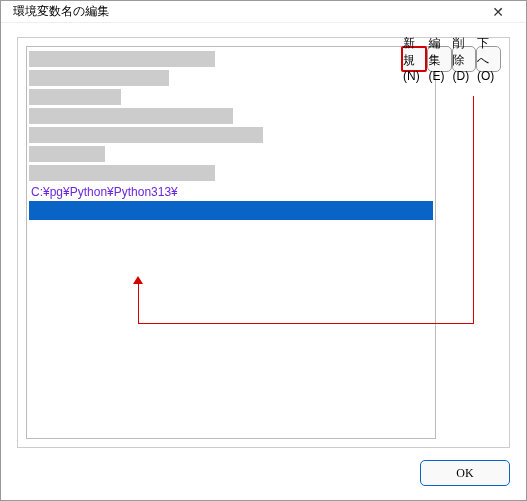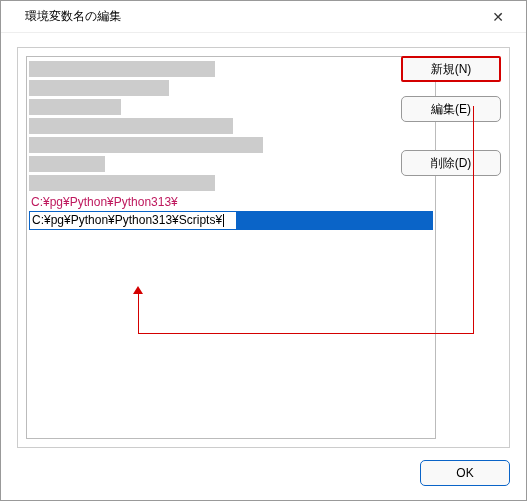--- a/index.html
+++ b/index.html
@@ -16,24 +16,24 @@
   }
   .window {
     width: 527px;
     height: 501px;
     border: 1px solid #999;
     background: #fff;
     display: flex;
     flex-direction: column;
   }
   .titlebar {
-    height: 32px;
-    display: flex;
-    align-items: center;
-    padding: 0 8px 0 24px;
+    height: 22px;
+    display: flex;
+    align-items: center;
+    padding: 0 8px 0 12px;
     border-bottom: 1px solid #eee;
   }
   .titlebar .title { flex: 1; font-size: 12px; }
   .titlebar .close {
     width: 40px;
     height: 28px;
     display: flex;
     align-items: center;
     justify-content: center;
     font-size: 14px;
@@ -66,21 +66,21 @@
   .grayrow {
     height: 16px;
     margin: 2px 0 3px 0;
     background: #ccc;
   }
   .textrow {
     height: 17px;
     line-height: 17px;
     padding: 0 2px;
     font-size: 12px;
-    color: #be185d;
+    color: #6d28d9;
     white-space: nowrap;
   }
   .editrow {
     height: 19px;
     display: flex;
     align-items: stretch;
   }
   .editrow .editbox {
     height: 19px;
     border: 1px solid #0a64c8;
@@ -103,21 +103,21 @@
     flex: 1;
     height: 19px;
     background: #0a64c8;
   }
   .side-buttons {
     position: absolute;
     right: 8px;
     top: 8px;
     width: 100px;
     display: flex;
-    flex-direction: column;
+    flex-direction: row;
   }
   .btn {
     height: 26px;
     border: 1px solid #999;
     background: #f9f9f9;
     border-radius: 5px;
     font-size: 12px;
     display: flex;
     align-items: center;
     justify-content: center;
@@ -127,21 +127,21 @@
     border: 2px solid #d40000;
     border-radius: 2px;
   }
   .bottom-buttons {
     position: absolute;
     right: 16px;
     bottom: 14px;
     display: flex;
     gap: 8px;
   }
-  .bottom-buttons .btn { width: 90px; }
+  .bottom-buttons .btn { width: 90px; font-family: Liberation Serif, serif; }
   .bottom-buttons .btn.ok { border-color: #0a64c8; }
   
   .anno {
     position: absolute;
     pointer-events: none;
   }
   .anno.v1 { left: 472px; top: 73px; width: 0; height: 227px; border-left: 1px solid #d40000; }
   .anno.h1 { left: 137px; top: 300px; width: 336px; height: 0; border-top: 1px solid #d40000; }
   .anno.v2 { left: 137px; top: 256px; width: 0; height: 45px; border-left: 1px solid #d40000; }
   .anno.arrow {
@@ -167,38 +167,35 @@
         <div class="list-inner" id="list-inner">
             <div class="grayrow" style="width: 186px;"></div>
             <div class="grayrow" style="width: 140px;"></div>
             <div class="grayrow" style="width: 92px;"></div>
             <div class="grayrow" style="width: 204px;"></div>
             <div class="grayrow" style="width: 234px;"></div>
             <div class="grayrow" style="width: 76px;"></div>
             <div class="grayrow" style="width: 186px;"></div>
             <div class="textrow">C:¥pg¥Python¥Python313¥</div>
             <div class="editrow">
-              <div class="editbox" style="width: 208px;">
-                <span>C:¥pg¥Python¥Python313¥Scripts¥</span>
-                <span class="caret"></span>
-              </div>
               <div class="selbar"></div>
             </div>
           </div>
       </div>
 
       <div class="side-buttons">
         <div class="btn btn-highlight">新規(N)</div>
         <div style="height:14px"></div>
         <div class="btn">編集(E)</div>
         <div style="height:14px"></div>
         <div style="height:14px"></div>
         <div class="btn">削除(D)</div>
         <div style="height:30px"></div>
         <div style="height:14px"></div>
+        <div class="btn">下へ(O)</div>
         <div style="height:30px"></div>
       </div>
 
     </div>
 
     <div class="bottom-buttons">
       <div class="btn ok">OK</div>
     </div>
 
     <div class="anno v1"></div>

